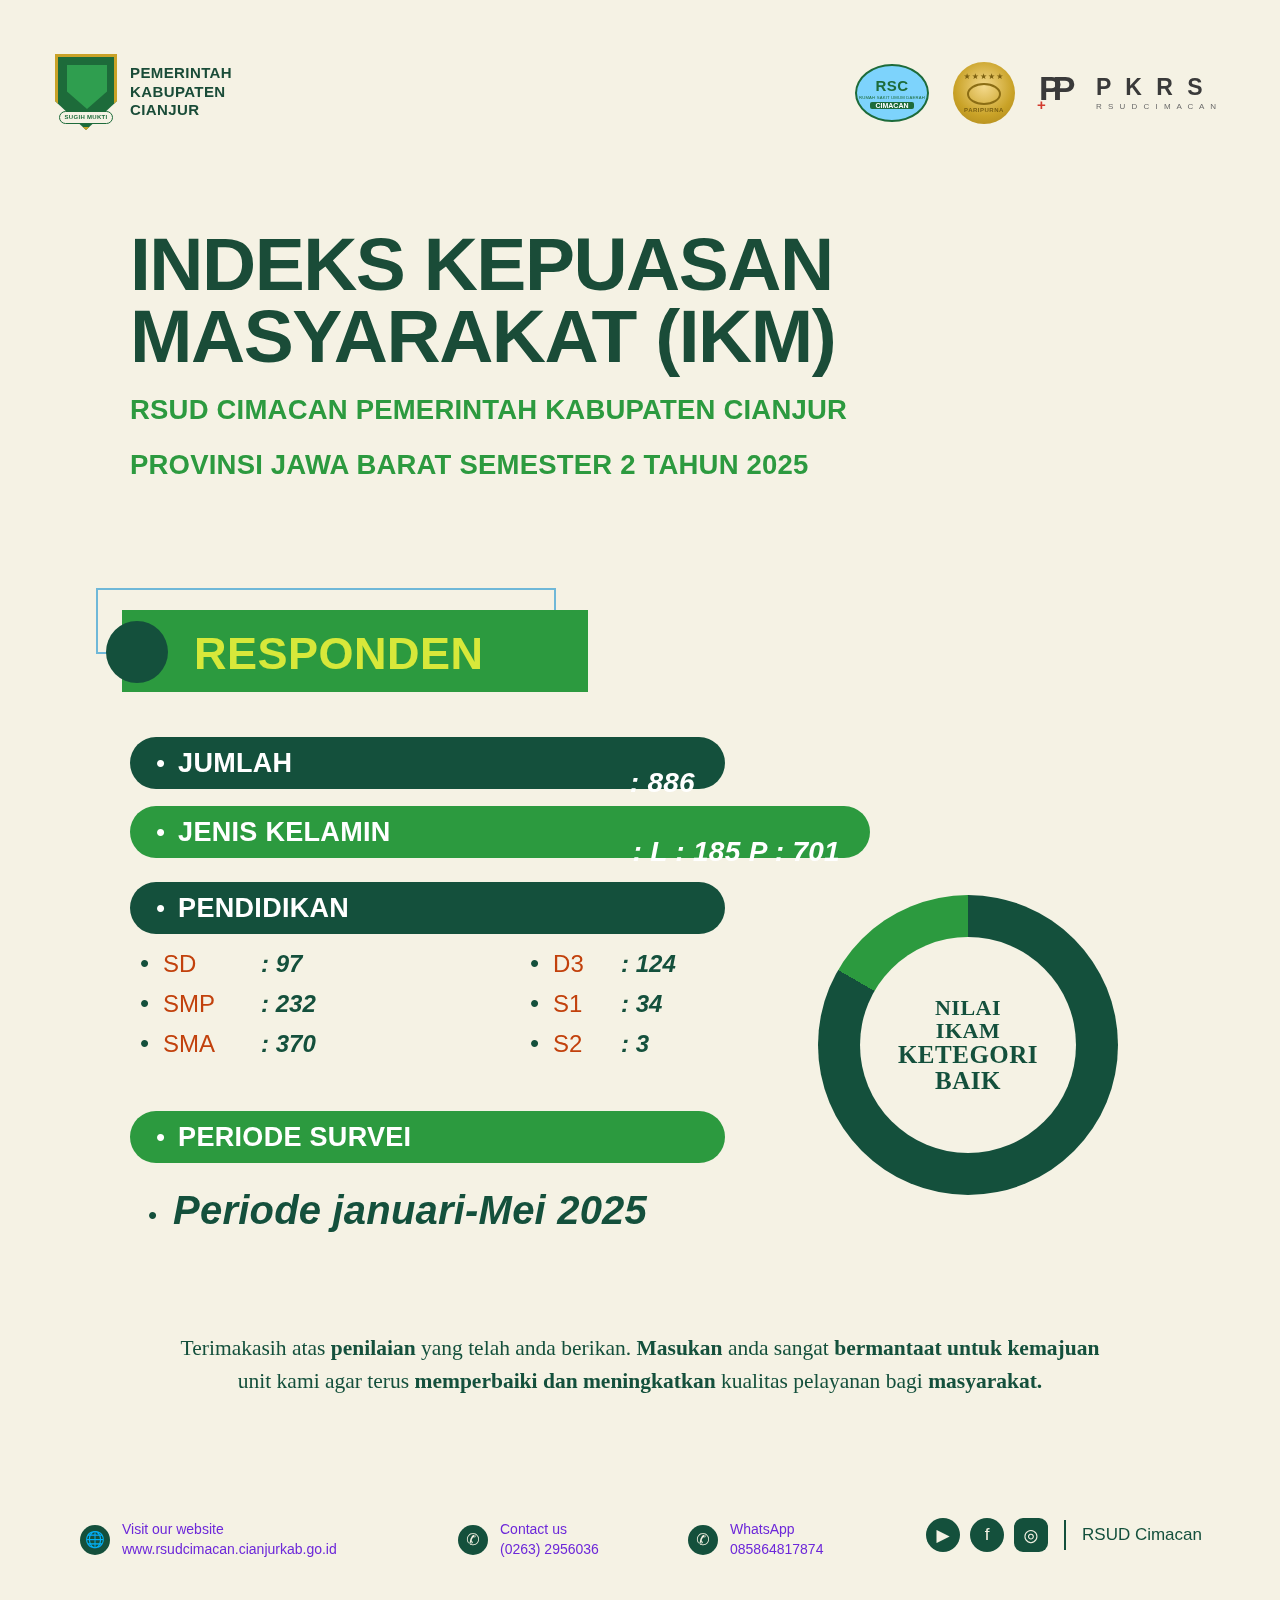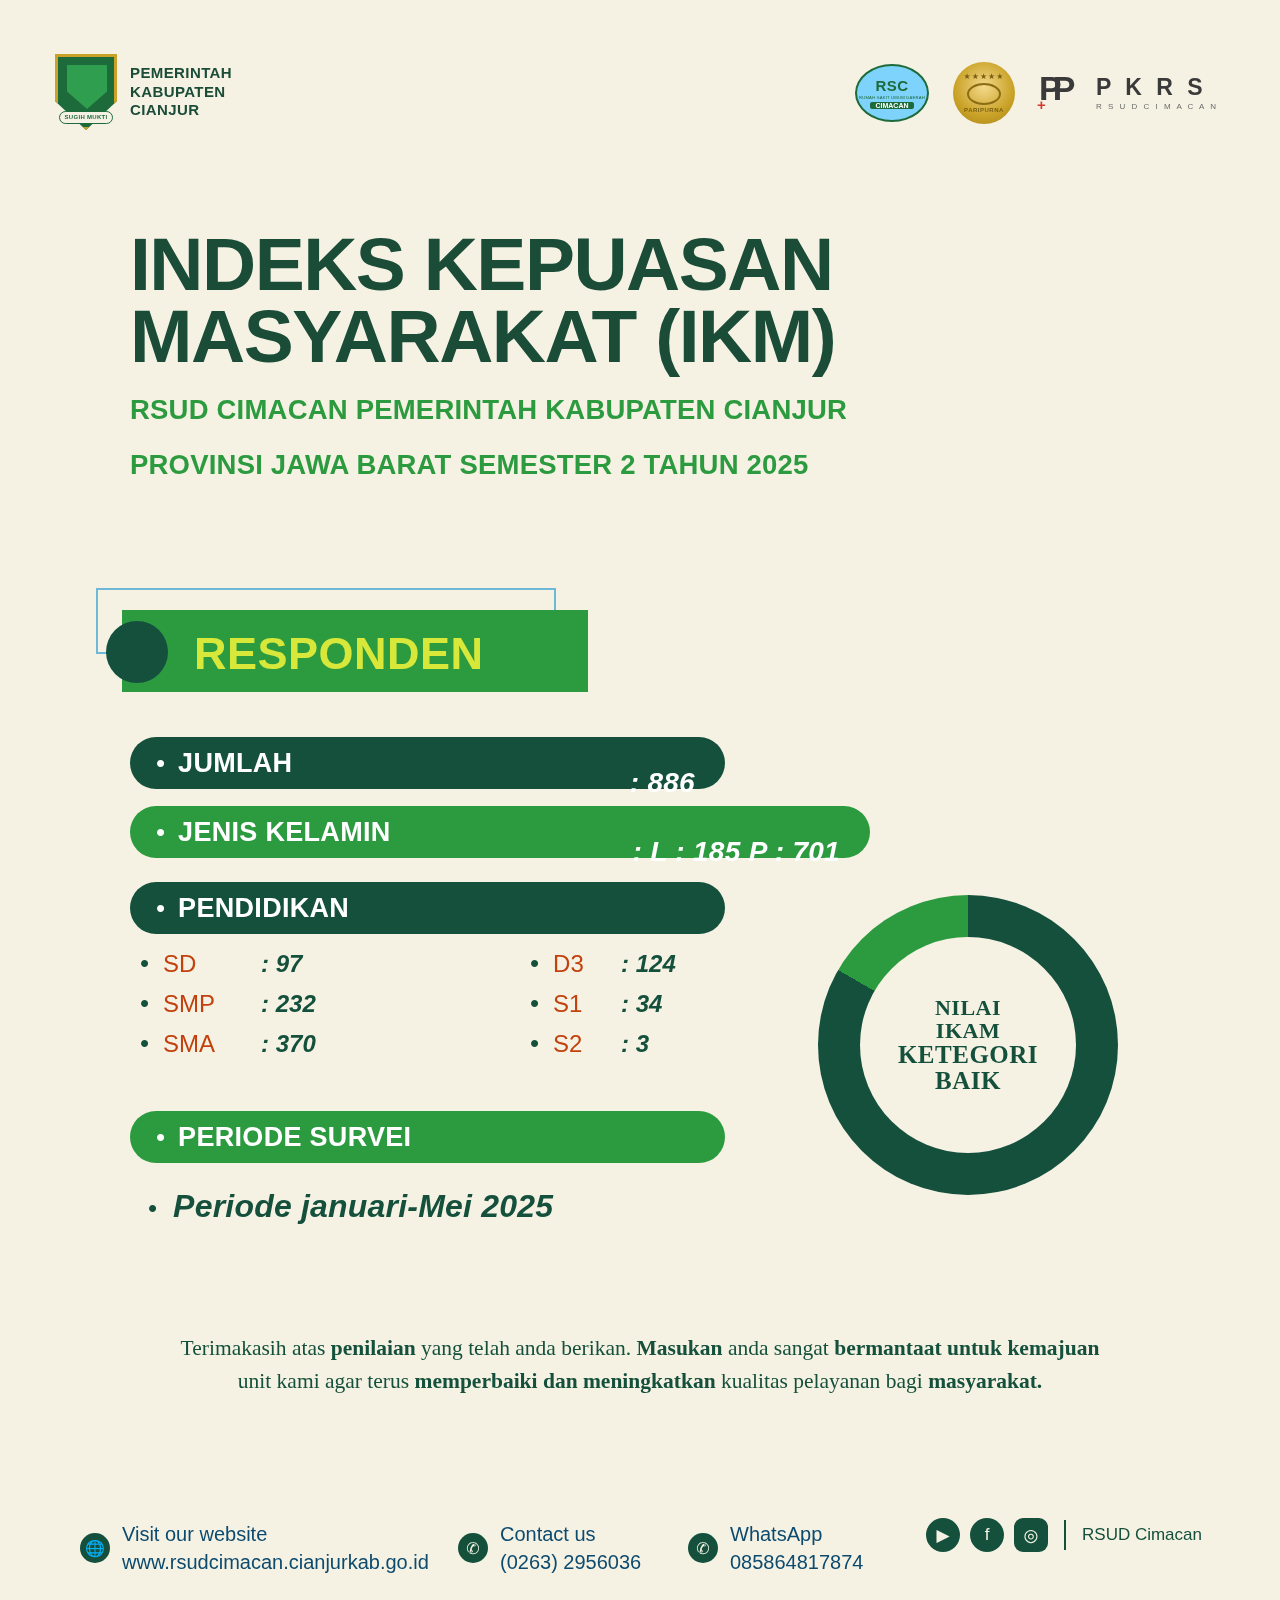--- a/index.html
+++ b/index.html
@@ -117,21 +117,21 @@
   .edu-col.second { width: 250px; }
   .edu-row { display: flex; align-items: baseline; margin-bottom: 12px; }
   .edu-row .b { color: #14503c; font-size: 26px; line-height: 1; margin-right: 14px; }
   .edu-row .k { font-size: 24px; color: #c2410c; min-width: 98px; }
   .edu-col.second .k { min-width: 68px; }
   .edu-row .v { font-size: 24px; font-weight: bold; font-style: italic; color: #14503c; }
 
   
   .period-val { position: absolute; left: 148px; top: 1188px; display: flex; align-items: baseline; }
   .period-val .b { color: #14503c; font-size: 26px; margin-right: 16px; }
-  .period-val .t { font-size: 32px; font-weight: bold; font-style: italic; color: #14503c; letter-spacing: 0.2px; }
+  .period-val .t { font-size: 40px; font-weight: bold; font-style: italic; color: #14503c; letter-spacing: 0.2px; }
 
   
   .donut { position: absolute; left: 818px; top: 895px; width: 300px; height: 300px; }
   .donut-ring {
     position: absolute; inset: 0; border-radius: 50%;
     background: conic-gradient(#14503c 0deg 300deg, #2c9a3f 300deg 360deg);
   }
   .donut-hole {
     position: absolute; left: 42px; top: 42px; width: 216px; height: 216px;
     border-radius: 50%; background: #f5f2e4;
@@ -150,21 +150,21 @@
   }
   .thanks b { font-weight: bold; }
 
   
   .footer { position: absolute; left: 0; bottom: 28px; width: 1280px; height: 64px; }
   .f-item { position: absolute; display: flex; align-items: center; gap: 12px; }
   .f-ic {
     width: 30px; height: 30px; border-radius: 50%; background: #14503c;
     display: flex; align-items: center; justify-content: center; color: #f5f2e4; font-size: 16px;
   }
-  .f-txt { font-size: 20px; color: #0c4a6e; line-height: 1.4; }
+  .f-txt { font-size: 14px; color: #6d28d9; line-height: 1.4; }
   .f-txt .a { display: block; }
   #f-web { left: 80px; top: 12px; }
   #f-contact { left: 458px; top: 12px; }
   #f-wa { left: 688px; top: 12px; }
   .socials { position: absolute; right: 78px; top: 10px; display: flex; align-items: center; gap: 10px; }
   .s-ic { width: 34px; height: 34px; border-radius: 50%; background: #14503c; color: #f5f2e4;
           display: flex; align-items: center; justify-content: center; font-size: 17px; }
   .s-ic.ig { border-radius: 9px; }
   .s-div { width: 2px; height: 30px; background: #14503c; margin: 0 6px; }
   .s-name { font-size: 17px; color: #14503c; }

